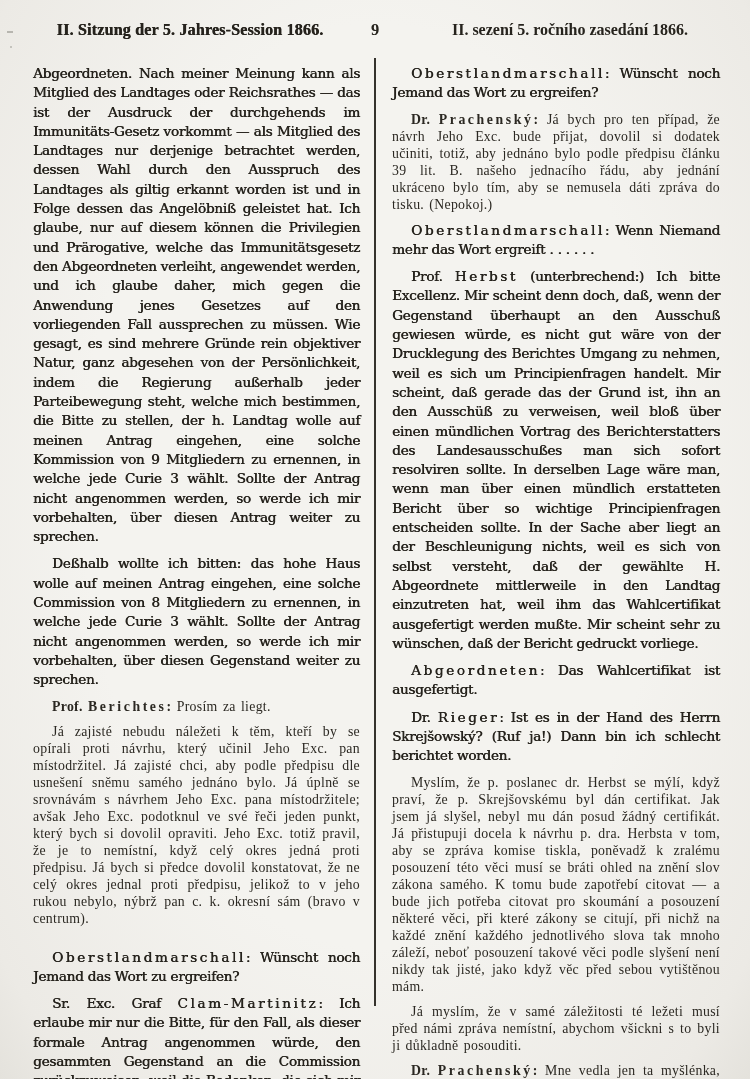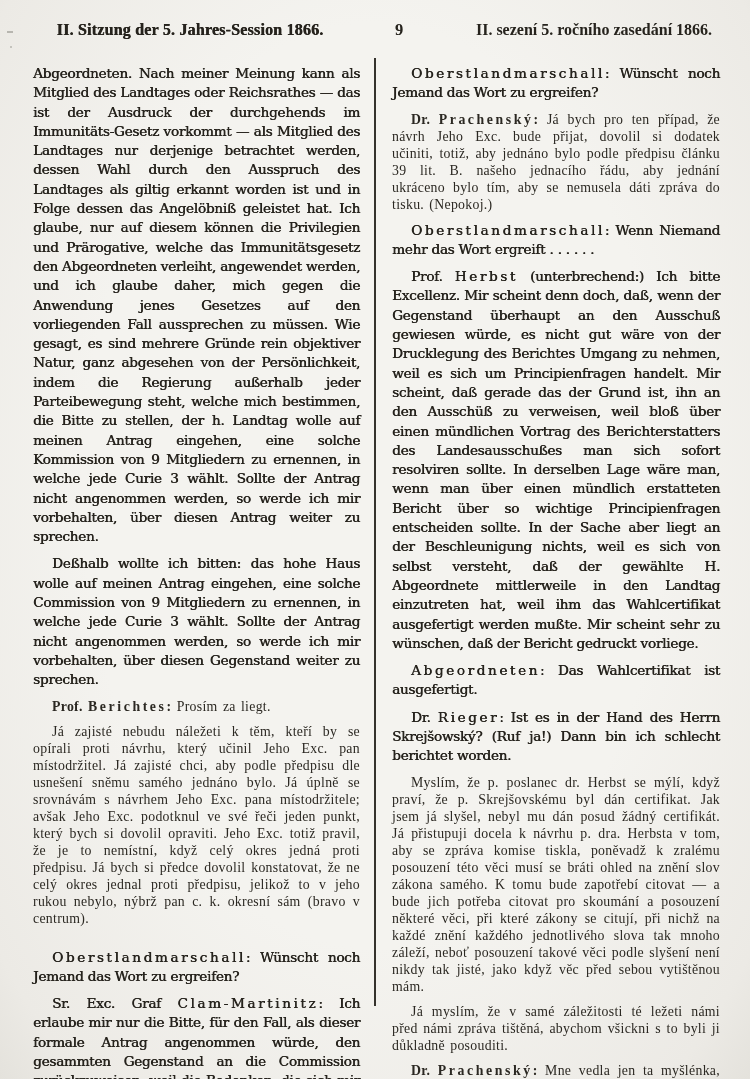--- a/index.html
+++ b/index.html
@@ -9,21 +9,20 @@
     background:
       radial-gradient(ellipse at 50% 45%, #f4f3ef 55%, #eceae5 90%, #e4e2dc 100%);
     color:#26231d;
     font-family:"Liberation Serif", serif;
     overflow:hidden;
   }
   .header{
     position:absolute;top:20px;left:25px;right:5px;
     display:grid;grid-template-columns:330px 40px 1fr;
     align-items:baseline;
-    gap:24px;
   }
   .h-cell{font-size:16px;font-weight:bold;text-align:center;white-space:nowrap;}
   .h-left{letter-spacing:0.2px;text-shadow:0.4px 0 0 currentColor;}
   .h-num{font-size:16.5px;}
   .divider{
     position:absolute;left:374px;top:58px;width:2px;height:948px;
     background:#35322c;
   }
   .col{
     position:absolute;top:56px;width:343px;
@@ -57,33 +56,33 @@
   <div class="header">
     <div class="h-cell h-left">II. Sitzung der 5. Jahres-Session 1866.</div>
     <div class="h-cell h-num">9</div>
     <div class="h-cell h-right">II. sezení 5. ročního zasedání 1866.</div>
   </div>
 
   <div class="divider"></div>
 
   <div class="col col-left" id="col-left">
       <p class="frak"><span>Abgeordneten. Nach meiner Meinung kann als Mitglied des Landtages oder Reichsrathes — das ist der Ausdruck der durchgehends im Immunitäts-Gesetz vorkommt — als Mitglied des Landtages nur derjenige betrachtet werden, dessen Wahl durch den Ausspruch des Landtages als giltig erkannt worden ist und in Folge dessen das Angelöbniß geleistet hat. Ich glaube, nur auf diesem können die Privilegien und Prärogative, welche das Immunitätsgesetz den Abgeordneten verleiht, angewendet werden, und ich glaube daher, mich gegen die Anwendung jenes Gesetzes auf den vorliegenden Fall aussprechen zu müssen. Wie gesagt, es sind mehrere Gründe rein objektiver Natur, ganz abgesehen von der Persönlichkeit, indem die Regierung außerhalb jeder Parteibewegung steht, welche mich bestimmen, die Bitte zu stellen, der h. Landtag wolle auf meinen Antrag eingehen, eine solche Kommission von 9 Mitgliedern zu ernennen, in welche jede Curie 3 wählt. Sollte der Antrag nicht angenommen werden, so werde ich mir vorbehalten, über diesen Antrag weiter zu sprechen.</span></p>
-      <p class="frak ind"><span>Deßhalb wollte ich bitten: das hohe Haus wolle auf meinen Antrag eingehen, eine solche Commission von 9 Mitgliedern zu ernennen, in welche jede Curie 3 wählt. Sollte der Antrag nicht angenommen werden, so werde ich mir vorbehalten, über diesen Gegenstand weiter zu sprechen.</span></p>
+      <p class="frak ind"><span>Deßhalb wollte ich bitten: das hohe Haus wolle auf meinen Antrag eingehen, eine solche Commission von 8 Mitgliedern zu ernennen, in welche jede Curie 3 wählt. Sollte der Antrag nicht angenommen werden, so werde ich mir vorbehalten, über diesen Gegenstand weiter zu sprechen.</span></p>
       <p class="cs ind"><span class="b">Prof. </span><span class="sp b">Berichtes</span><span class="b">: </span><span>Prosím za liegt.</span></p>
       <p class="cs ind"><span>Já zajisté nebudu náležeti k těm, kteří by se opírali proti návrhu, který učinil Jeho Exc. pan místodržitel. Já zajisté chci, aby podle předpisu dle usnešení sněmu samého jednáno bylo. Já úplně se srovnávám s návrhem Jeho Exc. pana místodržitele; avšak Jeho Exc. podotknul ve své řeči jeden punkt, který bych si dovolil opraviti. Jeho Exc. totiž pravil, že je to nemístní, když celý okres jedná proti předpisu. Já bych si předce dovolil konstatovat, že ne celý okres jednal proti předpisu, jelikož to v jeho rukou nebylo, nýbrž pan c. k. okresní sám (bravo v centrum).</span></p>
       <p class="frak ind gap"><span class="sp">Oberstlandmarschall</span><span>: Wünscht noch Jemand das Wort zu ergreifen?</span></p>
       <p class="frak ind"><span>Sr. Exc. Graf </span><span class="sp">Clam-Martinitz</span><span>: Ich erlaube mir nur die Bitte, für den Fall, als dieser formale Antrag angenommen würde, den gesammten Gegenstand an die Commission zurückzuweisen, weil die Bedenken, die sich mir in dieser Frage aufdrängen, zunächst gerade die formale Giltigkeit der Wahl betreffen. Sollte diese Frage getrennt behandelt werden, so würde ich mir in dieser Frage das Wort erbitten.</span></p>
     </div>
 
   <div class="col col-right" id="col-right">
       <p class="frak ind"><span class="sp">Oberstlandmarschall</span><span>: Wünscht noch Jemand das Wort zu ergreifen?</span></p>
       <p class="cs ind"><span class="b">Dr. </span><span class="sp b">Prachenský</span><span class="b">: </span><span>Já bych pro ten případ, že návrh Jeho Exc. bude přijat, dovolil si dodatek učiniti, totiž, aby jednáno bylo podle předpisu článku 39 lit. B. našeho jednacího řádu, aby jednání ukráceno bylo tím, aby se nemusela dáti zpráva do tisku. (Nepokoj.)</span></p>
       <p class="frak ind"><span class="sp">Oberstlandmarschall</span><span>: Wenn Niemand mehr das Wort ergreift . . . . . .</span></p>
       <p class="frak ind"><span>Prof. </span><span class="sp">Herbst</span><span> (unterbrechend:) Ich bitte Excellenz. Mir scheint denn doch, daß, wenn der Gegenstand überhaupt an den Ausschuß gewiesen würde, es nicht gut wäre von der Drucklegung des Berichtes Umgang zu nehmen, weil es sich um Principienfragen handelt. Mir scheint, daß gerade das der Grund ist, ihn an den Ausschüß zu verweisen, weil bloß über einen mündlichen Vortrag des Berichterstatters des Landesausschußes man sich sofort resolviren sollte. In derselben Lage wäre man, wenn man über einen mündlich erstatteten Bericht über so wichtige Principienfragen entscheiden sollte. In der Sache aber liegt an der Beschleunigung nichts, weil es sich von selbst versteht, daß der gewählte H. Abgeordnete mittlerweile in den Landtag einzutreten hat, weil ihm das Wahlcertifikat ausgefertigt werden mußte. Mir scheint sehr zu wünschen, daß der Bericht gedruckt vorliege.</span></p>
       <p class="frak ind"><span class="sp">Abgeordneten</span><span>: Das Wahlcertifikat ist ausgefertigt.</span></p>
       <p class="frak ind"><span>Dr. </span><span class="sp">Rieger</span><span>: Ist es in der Hand des Herrn Skrejšowský? (Ruf ja!) Dann bin ich schlecht berichtet worden.</span></p>
       <p class="cs ind"><span>Myslím, že p. poslanec dr. Herbst se mýlí, když praví, že p. Skrejšovskému byl dán certifikat. Jak jsem já slyšel, nebyl mu dán posud žádný certifikát. Já přistupuji docela k návrhu p. dra. Herbsta v tom, aby se zpráva komise tiskla, poněvadž k zralému posouzení této věci musí se bráti ohled na znění slov zákona samého. K tomu bude zapotřebí citovat — a bude jich potřeba citovat pro skoumání a posouzení některé věci, při které zákony se citují, při nichž na každé znění každého jednotlivého slova tak mnoho záleží, neboť posouzení takové věci podle slyšení není nikdy tak jisté, jako když věc před sebou vytištěnou mám.</span></p>
-      <p class="cs ind"><span>Já myslím, že v samé záležitosti té ležeti námi před námi zpráva tištěná, abychom všickni s to byli ji důkladně posouditi.</span></p>
+      <p class="cs ind"><span>Já myslím, že v samé záležitosti té ležeti musí před námi zpráva nemístní, abychom všickni s to byli ji důkladně posouditi.</span></p>
       <p class="cs ind"><span class="b">Dr. </span><span class="sp b">Prachenský</span><span class="b">: </span><span>Mne vedla jen ta myšlénka, aby se věc ta urychlila, když ale ze dvou stran proti tomu námitky se činí a se vyslovuje, že jest žádoucno, aby se zpráva ta vytiskla, beru svůj návrh zpět.</span></p>
       <p class="cs ind"><span class="b">Dr. </span><span class="sp b">Čížek</span><span class="b">: </span><span>Chtěl jsem říci totéž, co p. dr. Rieger promluvil a protož se vzdávám slova.</span></p>
       <p class="frak ind"><span class="sp">Oberstlandmarschall</span><span>: Wenn Niemand mehr das Wort verlangt, so werde ich zur Abstimmung</span></p>
     </div>
 </div>
 
 </body></html>

